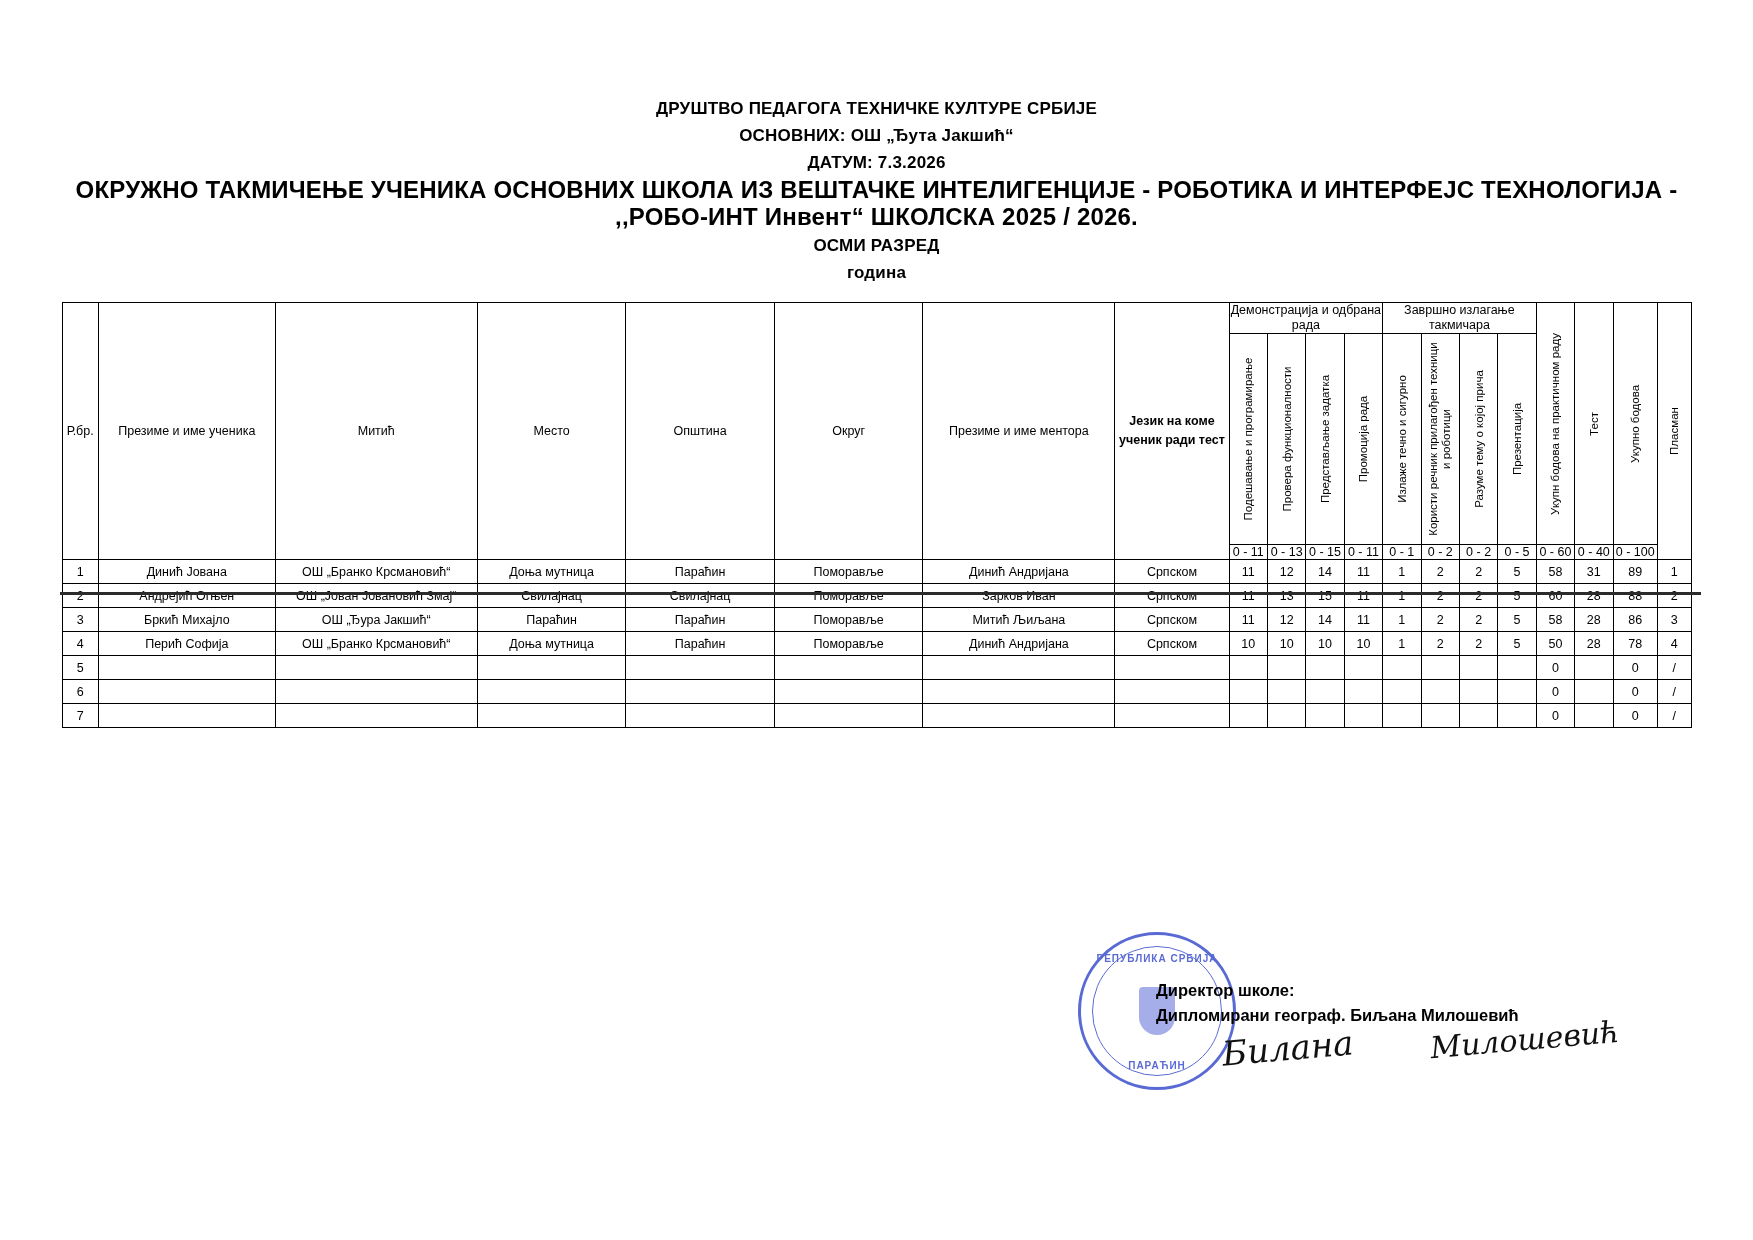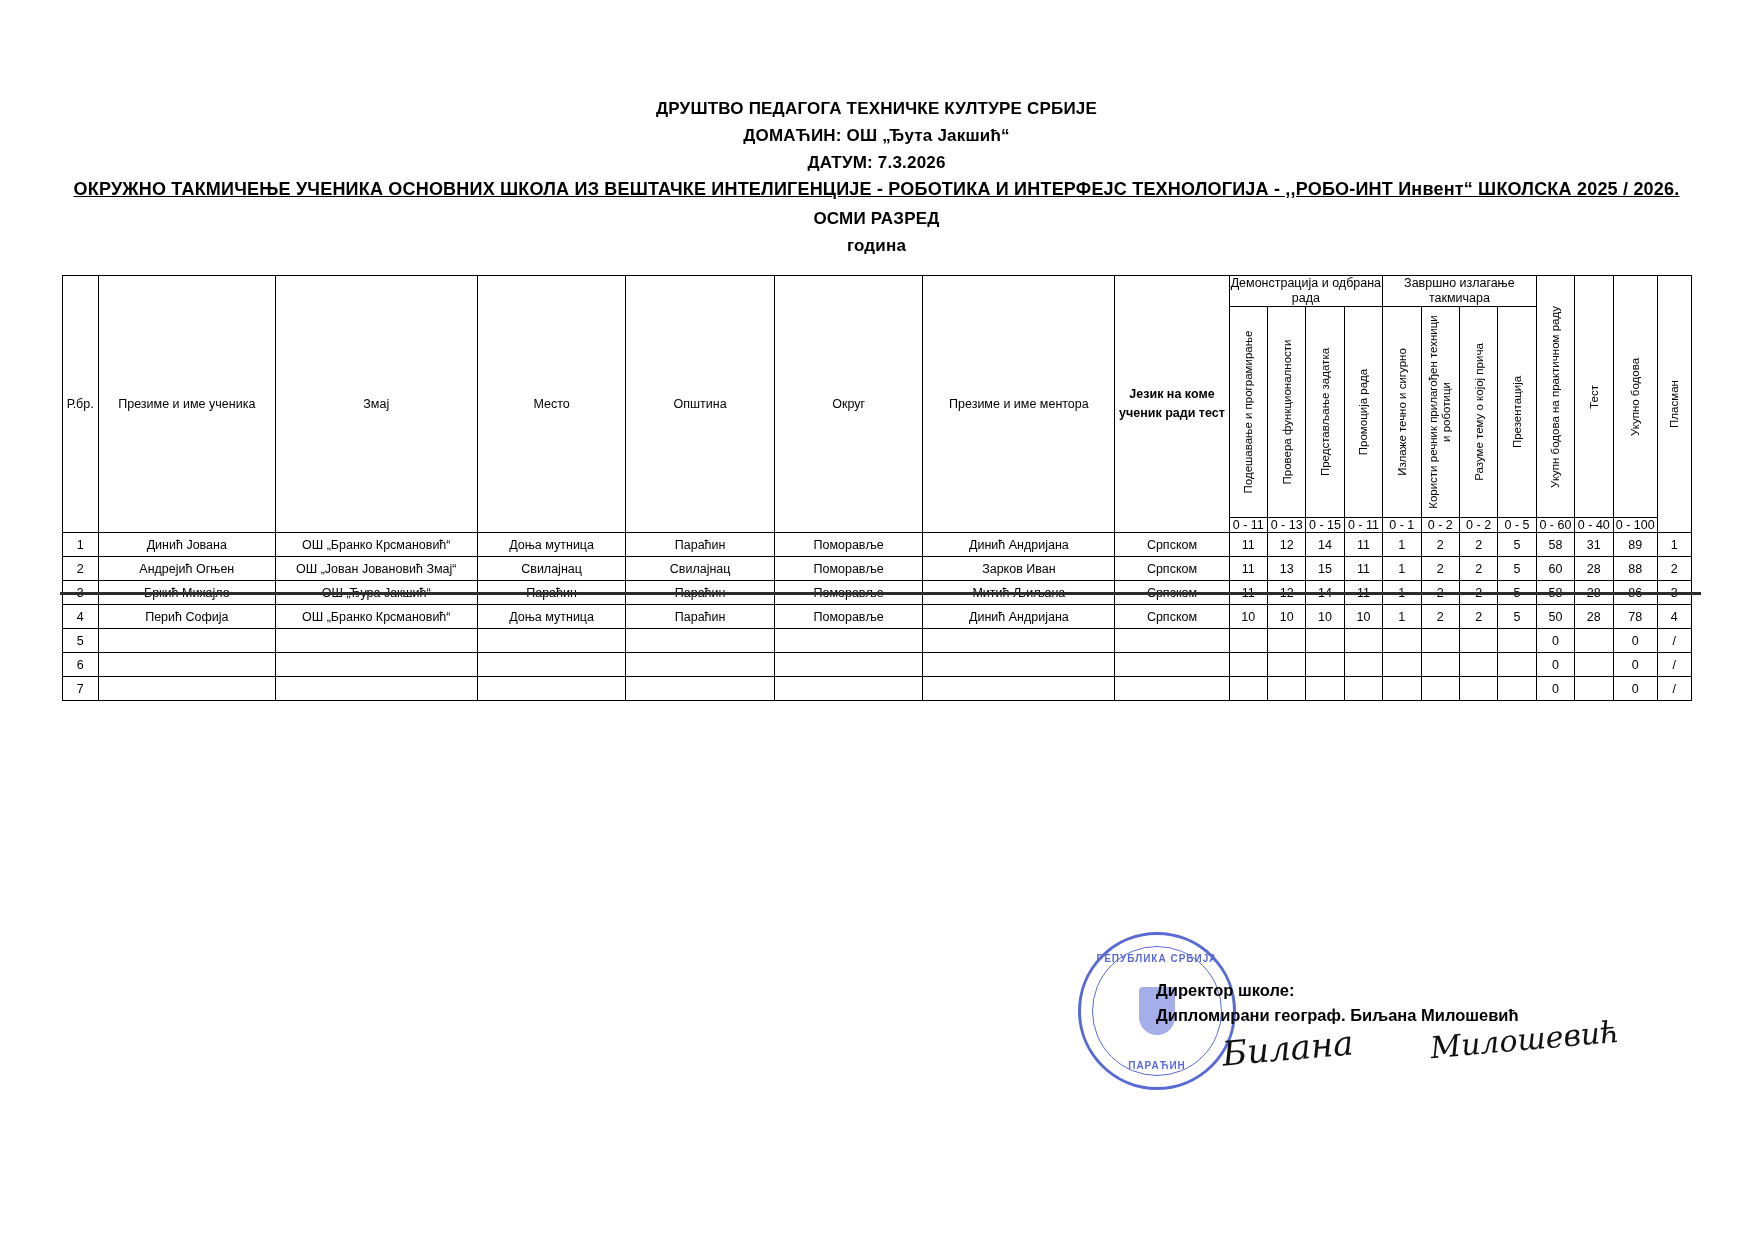--- a/index.html
+++ b/index.html
@@ -26,22 +26,21 @@
 
   
   .header { text-align: center; }
   .header .line {
     font-weight: bold;
     font-size: 17px;
     line-height: 27px;
     letter-spacing: .2px;
   }
   .header .line.wide {
-    font-size: 18px;
-    text-decoration: underline;
+    font-size: 24px;
   }
   .header .line.grade {
     font-size: 17px;
     margin-top: 2px;
   }
 
   
   table.main {
     border-collapse: collapse;
     margin: 16px auto 0 auto;
@@ -193,21 +192,21 @@
   .sig.one { left: 1222px; top: 1028px; }
   .sig.two { left: 1430px; top: 1022px; font-size: 30px; }
 </style>
 </head>
 <body>
 
 <div class="page">
 
   <div class="header">
     <div class="line">ДРУШТВО ПЕДАГОГА ТЕХНИЧКЕ КУЛТУРЕ СРБИЈЕ</div>
-    <div class="line">ДОМАЋИН: ОШ „Ђута Јакшић“</div>
+    <div class="line">ОСНОВНИХ: ОШ „Ђута Јакшић“</div>
     <div class="line">ДАТУМ:  7.3.2026</div>
     <div class="line wide">ОКРУЖНО ТАКМИЧЕЊЕ УЧЕНИКА ОСНОВНИХ ШКОЛА ИЗ ВЕШТАЧКЕ ИНТЕЛИГЕНЦИЈЕ - РОБОТИКА И ИНТЕРФЕЈС ТЕХНОЛОГИЈА - ,,РОБО-ИНТ Инвент“ ШКОЛСКА 2025 / 2026.</div>
     <div class="line grade">ОСМИ РАЗРЕД</div>
     <div class="line">година</div>
   </div>
 
   <table class="main">
     <colgroup>
       <col style="width:36px">
         <col style="width:175px">
@@ -227,21 +226,21 @@
         <col style="width:38px">
       <col style="width:38px">
         <col style="width:38px">
         <col style="width:44px">
         <col style="width:33px">
     </colgroup>
     <thead>
       <tr>
         <td rowspan="3" class="hdr-main">Р.бр.</td>
         <td rowspan="3" class="hdr-main">Презиме и име ученика</td>
-        <td rowspan="3" class="hdr-main">Змај</td>
+        <td rowspan="3" class="hdr-main">Митић</td>
         <td rowspan="3" class="hdr-main">Место</td>
         <td rowspan="3" class="hdr-main">Општина</td>
         <td rowspan="3" class="hdr-main">Округ</td>
         <td rowspan="3" class="hdr-main">Презиме и име ментора</td>
         <td rowspan="3" class="lang-hdr">Језик на коме ученик ради тест</td>
         <td colspan="4" class="hdr-group">Демонстрација и одбрана рада</td>
         <td colspan="4" class="hdr-group">Завршно излагање такмичара</td>
         <td rowspan="2" class="vert">
           <div class="rot">Укупн бодова на практичном раду</div>
         </td>

